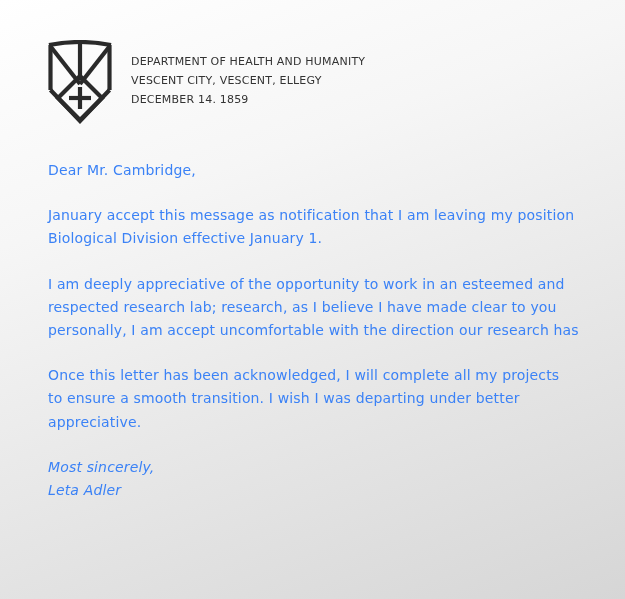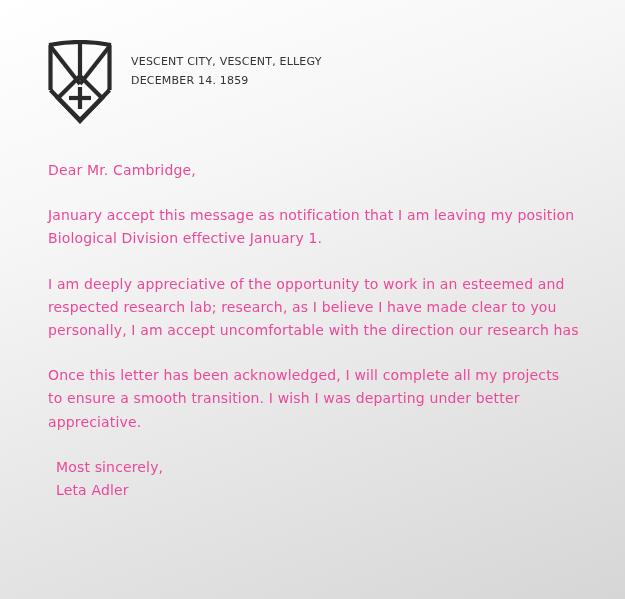--- a/index.html
+++ b/index.html
@@ -55,31 +55,32 @@
       display: block;
     }
     .body {
       position: absolute;
       left: 48px;
       top: 159px;
       width: 560px;
       font-size: 14px;
       line-height: 23.2px;
       letter-spacing: 0.15px;
-      color: #ec4899;
+      color: #3b82f6;
       white-space: nowrap;
     }
     .para {
       margin: 0 0 22px 0;
     }
     .line {
       display: block;
     }
     .closing {
-      margin: 8px;
+      margin: 0;
+      font-style: italic;
     }
   </style>
 </head>
 <body>
 
 <div class="letter">
 
   <div class="letterhead">
     <div class="logo">
       <svg viewBox="0 0 66 84" xmlns="http://www.w3.org/2000/svg">
@@ -100,20 +101,21 @@
           <path d="M3.5 50 L33 81 L62.5 50"></path>
 
           <path d="M33 36 L55 58 L33 80 L11 58 Z"></path>
 
           <path d="M33 47 L33 69"></path>
           <path d="M22 58 L44 58"></path>
         </g>
       </svg>
     </div>
     <div class="header-lines">
+      <span class="header-line">DEPARTMENT OF HEALTH AND HUMANITY</span>
       <span class="header-line">VESCENT CITY, VESCENT, ELLEGY</span>
       <span class="header-line">DECEMBER 14. 1859</span>
     </div>
   </div>
 
   <div class="body">
     <p class="para">
       <span class="line">Dear Mr. Cambridge,</span>
     </p>
 

